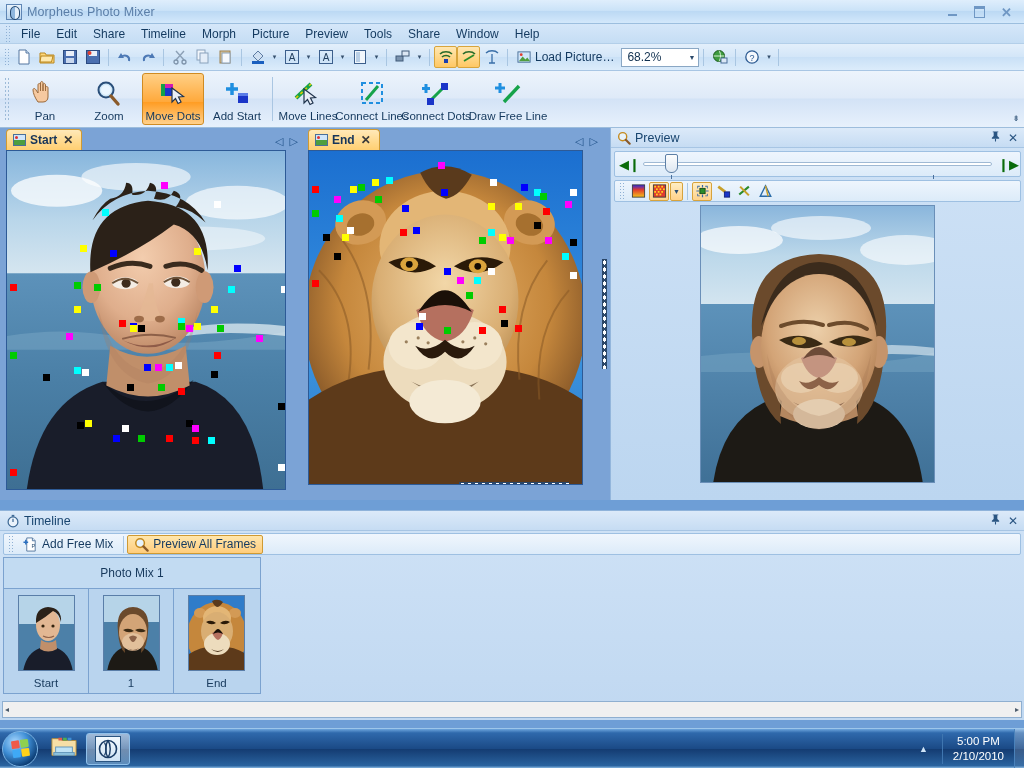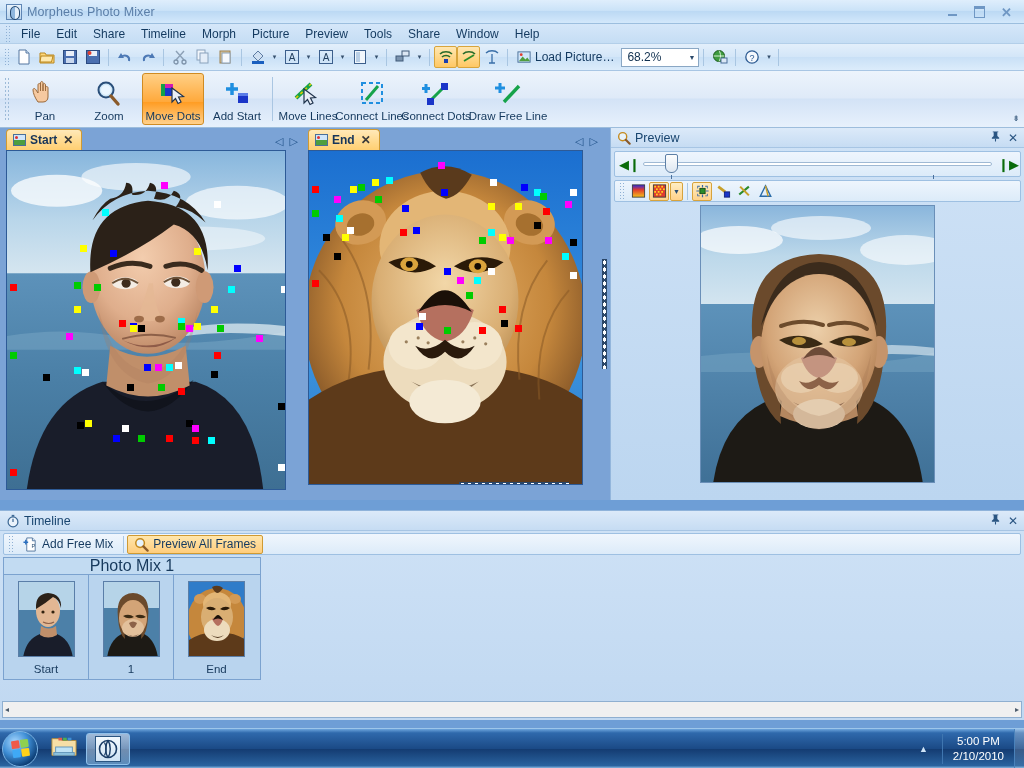--- a/index.html
+++ b/index.html
@@ -185,22 +185,22 @@
     margin: 2px 3px; height: 22px; border:1px solid #9ec0e2; border-radius:2px;
     background: linear-gradient(to bottom,#f0f6fd,#dcebf9);
     display:flex; align-items:center; padding-left:3px;
   }
   .tlbtn { display:flex; align-items:center; gap:4px; padding: 0 6px; height:19px;
     font-size:12px; color:#14395f; border:1px solid transparent; border-radius:2px; cursor:default; }
   .tlbtn.sel { background:linear-gradient(to bottom,#ffe6ad,#ffcd7c); border:1px solid #cf9a33; }
   .tlsep { width:1px; height:17px; background:#a9c6e2; margin:0 3px; }
   .tlarea { flex:1; margin: 0 3px 0 3px; position:relative; }
   .mixbox { position:absolute; left:0; top:0; width: 258px; }
-  .mixhdr { height:18px; border:1px solid #7ba2cf; background:#c2dbf2;
-    display:flex; align-items:center; justify-content:center; font-size:16px; color:#17395c; }
+  .mixhdr { height:32px; border:1px solid #7ba2cf; background:#c2dbf2;
+    display:flex; align-items:center; justify-content:center; font-size:12px; color:#17395c; }
   .frames { display:flex; border:1px solid #7ba2cf; border-top:none; background:#b9d4ee; }
   .frame { width: 85px; padding: 6px 0 4px; display:flex; flex-direction:column; align-items:center;
     border-right:1px solid #7ba2cf; cursor:default; }
   .frame:last-child { border-right:none; }
   .thumb { width: 57px; height: 76px; border:1px solid #5a7ea8; overflow:hidden; position:relative; }
   .framelabel { font-size:11.5px; color:#17395c; margin-top:6px; }
   .hscrollbar {
     height: 17px; margin: 0 2px 2px; border:1px solid #8fafd0; background:#f0f0f0;
     display:flex; align-items:center; justify-content:space-between; padding:0 2px;
   }

